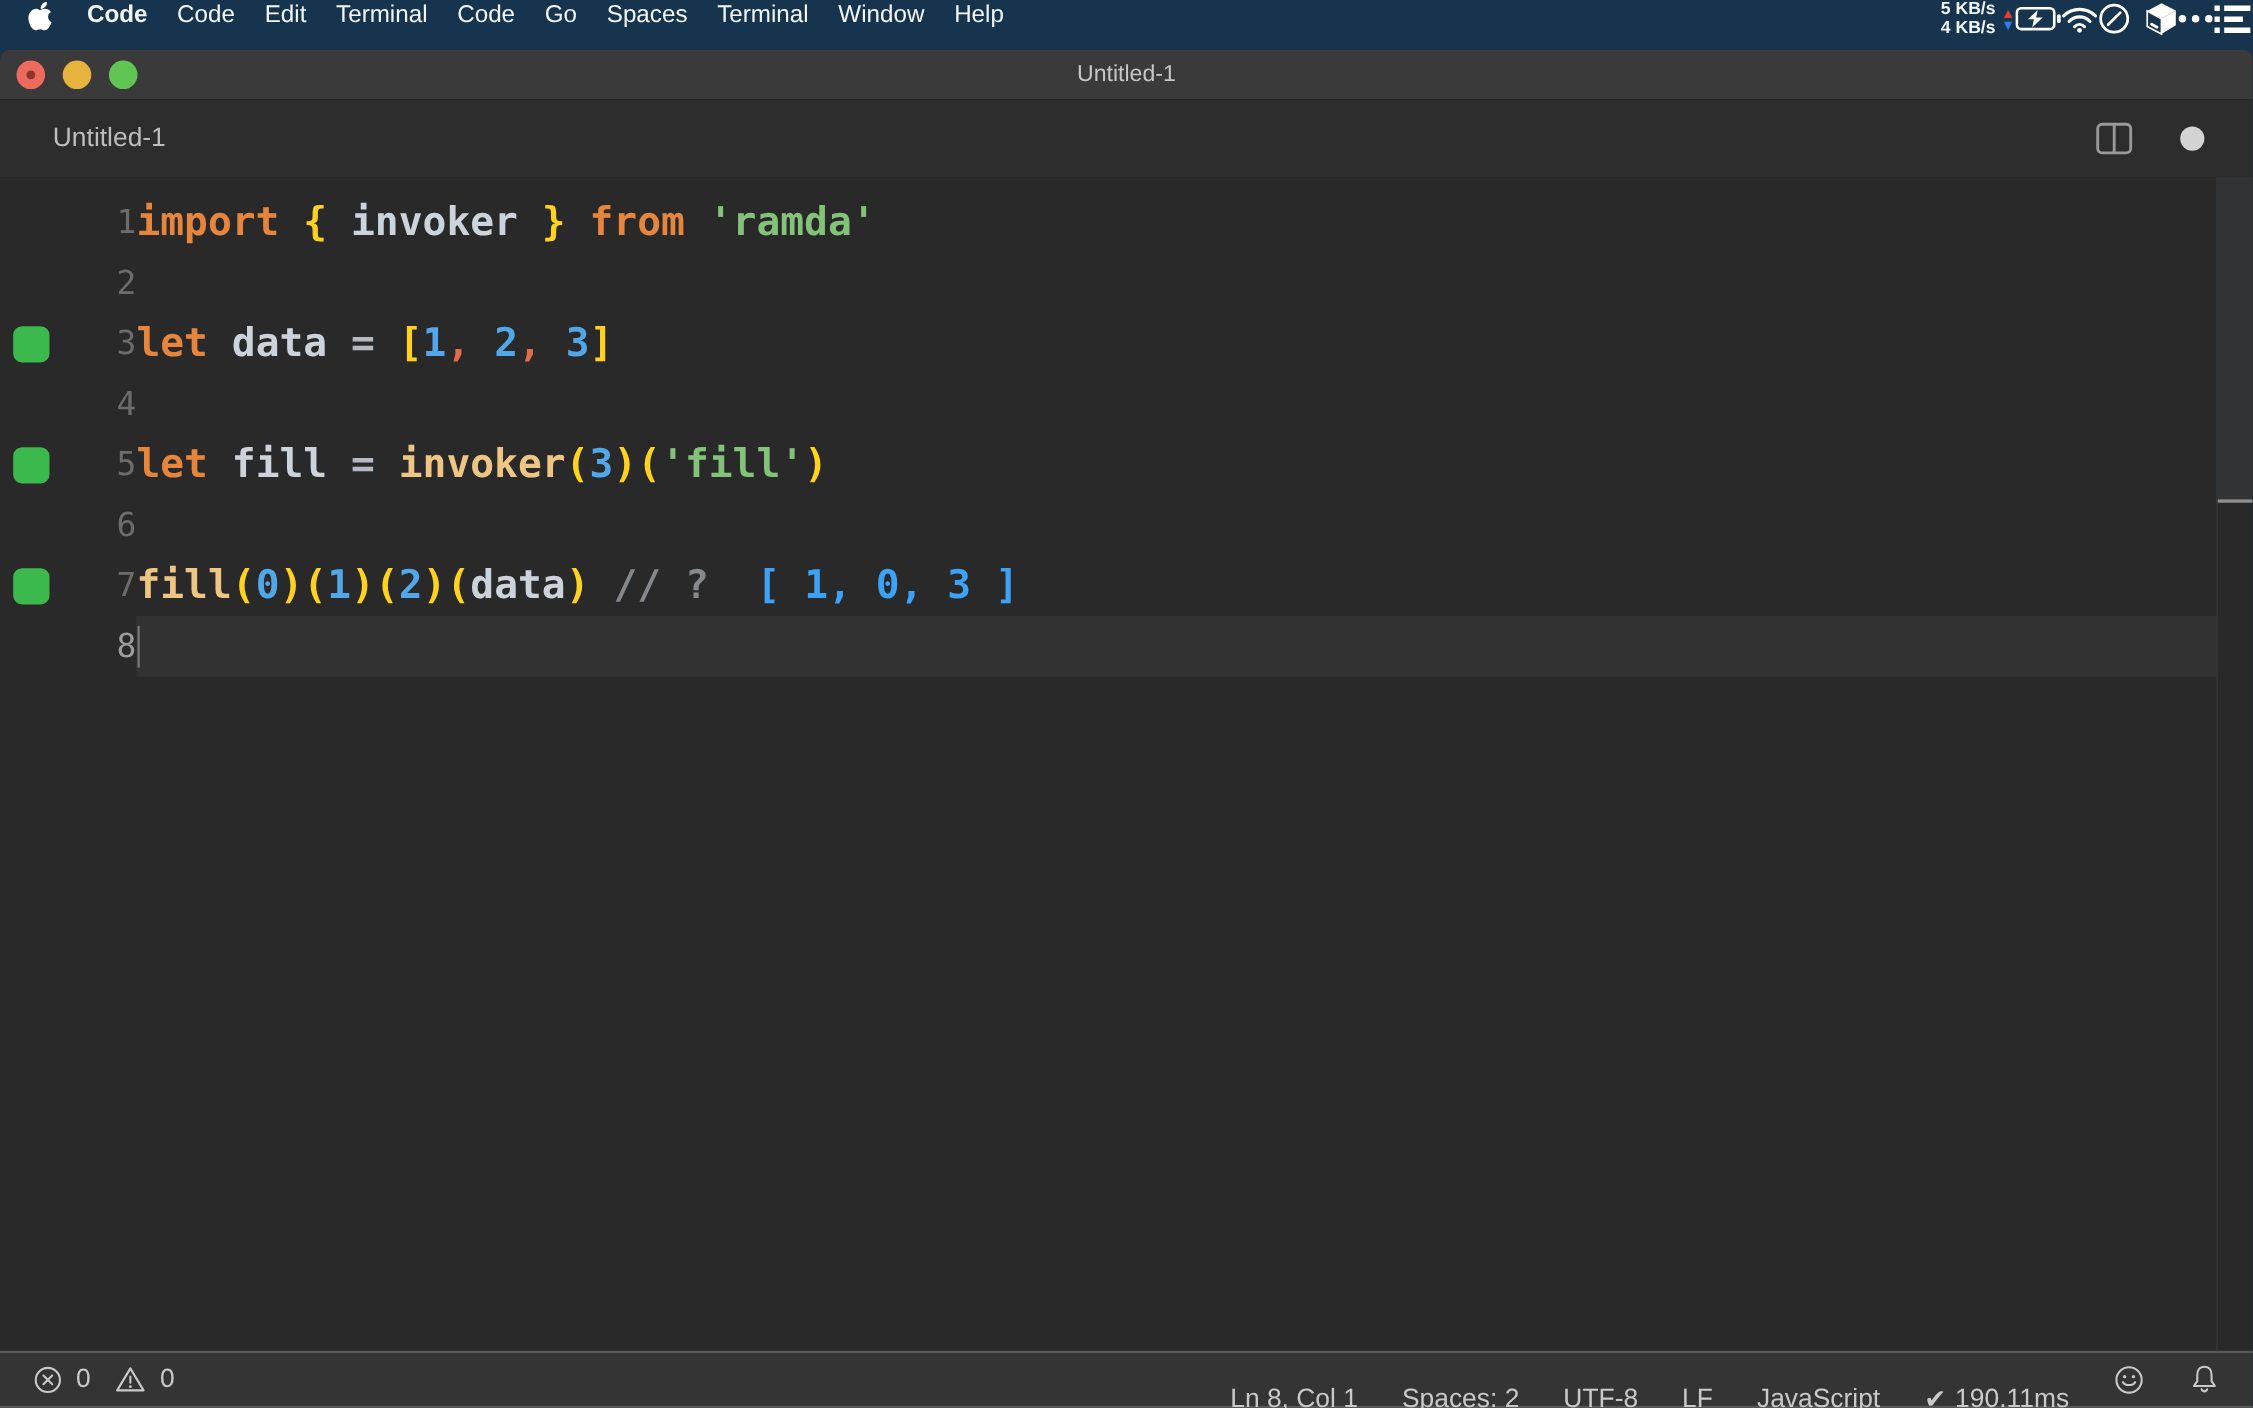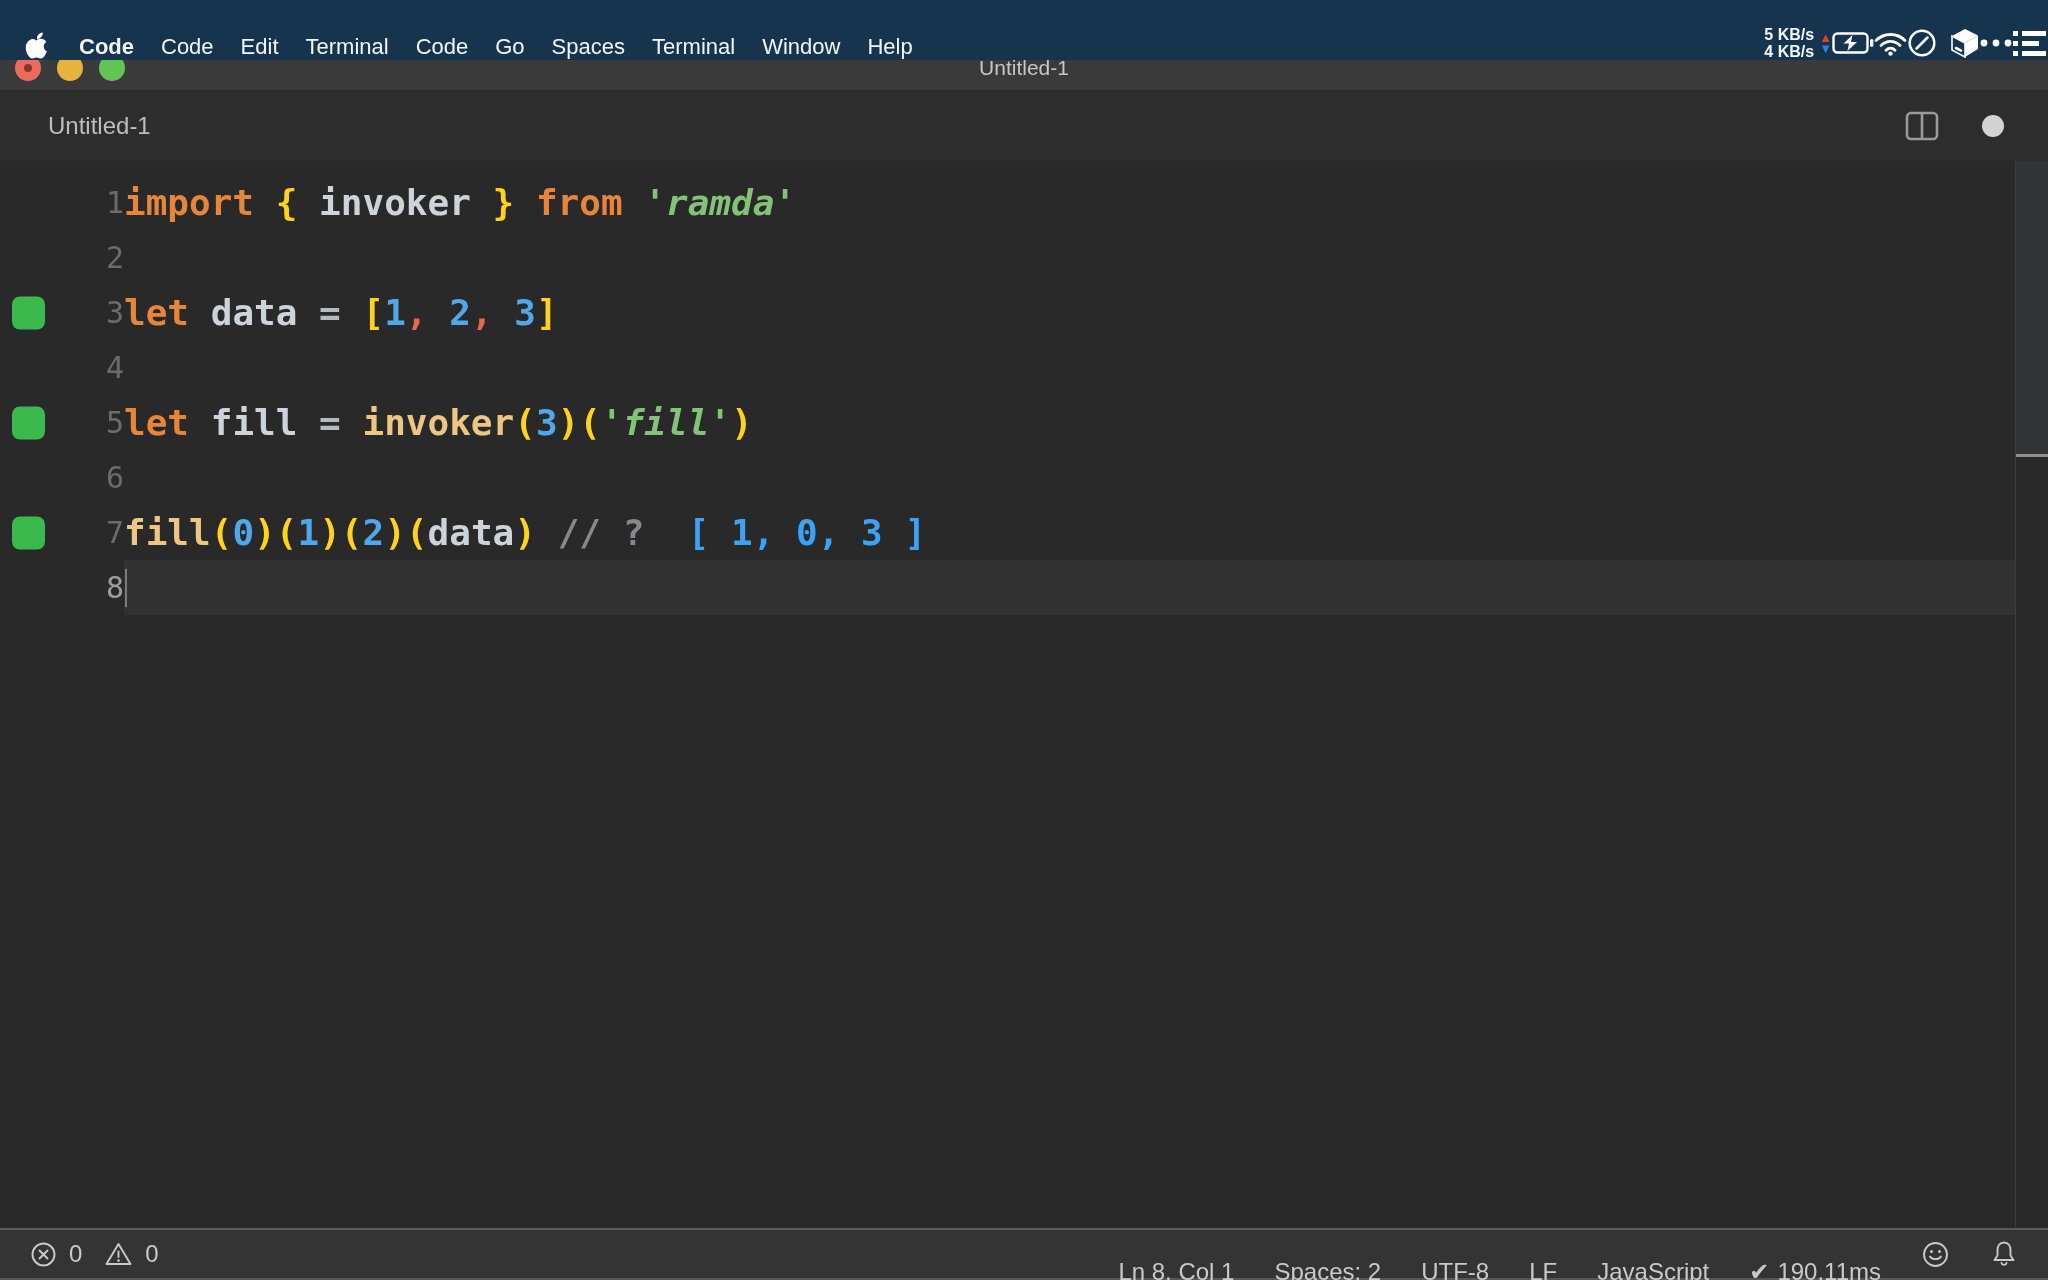--- a/index.html
+++ b/index.html
@@ -4,21 +4,21 @@
 <style>
   html,body{margin:0;padding:0;}
   body{
     width:2048px;height:1280px;overflow:hidden;position:relative;
     background:var(--c-menubar,#17344f);
     font-family:"Liberation Sans",sans-serif;
     -webkit-font-smoothing:antialiased;
   }
   
   .menubar{
-    height:60px;display:flex;align-items:flex-end;
+    height:45px;display:flex;align-items:flex-start;
     background:var(--c-menubar,#17344f);color:#f2f6f9;
     font-size:22px;padding-left:24px;position:relative;z-index:5;
   }
   .apple{margin-right:30px;display:flex;align-items:center;}
   #menu-items{display:flex;align-items:center;gap:27px;}
   .menu-item{white-space:nowrap;cursor:default;}
   .menu-item.app-name{font-weight:700;}
   .menu-right{margin-left:auto;display:flex;align-items:center;padding-right:2px;}
   .net{display:flex;align-items:center;gap:5px;}
   .net-text{font-size:16px;line-height:17px;text-align:right;font-weight:600;}
@@ -76,21 +76,21 @@
   }
   .code span{white-space:pre;}
   .row.active .code{background:var(--c-line-highlight,#323232);}
   .row.active .lineno{color:var(--c-lineno-active,#9d9d9d);}
   .cursor{width:2px;height:38px;background:#c4c4c4;opacity:.5;margin-left:1px;}
   .tok-kw{color:var(--c-kw,#e5863c);}
   .tok-vr{color:var(--c-vr,#ccd3da);}
   .tok-op{color:var(--c-op,#b3bac1);}
   .tok-brk{color:var(--c-brk,#ffd21f);}
   .tok-num{color:var(--c-num,#52a7e8);}
-  .tok-str{color:var(--c-str,#83c279);font-style:italic;}
+  .tok-str{color:var(--c-str,#83c279);}
   .tok-fn{color:var(--c-fn,#eec684);}
   .tok-cmt{color:var(--c-cmt,#85898d);font-weight:700;}
   .tok-out{color:var(--c-out,#3da2f5);}
   .tok-com{color:var(--c-com,#e06c4e);}
   .tok-pl{color:var(--c-vr,#ccd3da);}
   .scroll-divider{position:absolute;left:2015px;top:0;bottom:0;width:1px;background:#3c3c3c;}
   .scroll-slider{position:absolute;left:2016px;width:32px;top:0;height:295px;background:#323335;}
   .scroll-thumbline{position:absolute;left:2016px;width:32px;top:293px;height:3px;background:#8f8f8f;}
   
   .statusbar{

